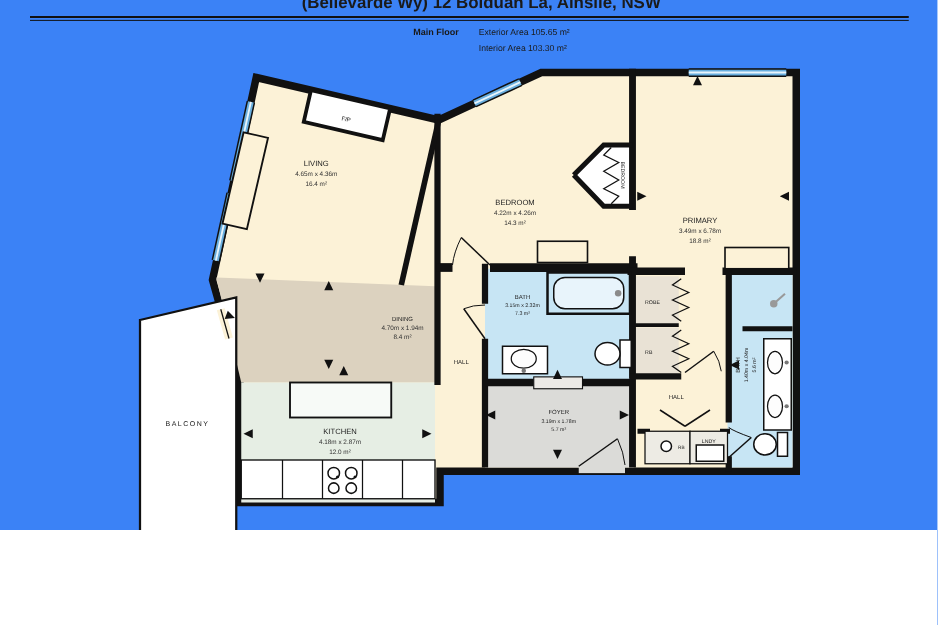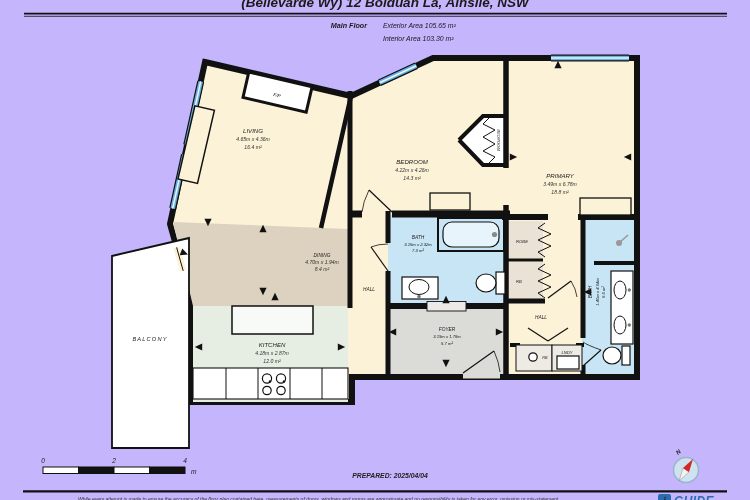--- a/index.html
+++ b/index.html
@@ -1,17 +1,17 @@
 <!DOCTYPE html>
 <html><head>
 <meta charset="utf-8">
 <style>
   html,body{margin:0;padding:0;background:#fff;}
-  .page{position:relative;width:750px;height:500px;background:#c4b5fd;overflow:hidden;
-        font-family:"Liberation Sans", sans-serif;font-style:italic;}
+  .page{position:relative;width:750px;height:424px;background:#3b82f6;overflow:hidden;
+        font-family:"Liberation Sans", sans-serif;}
   svg{position:absolute;left:0;top:0;}
   text{font-family:"Liberation Sans", sans-serif;fill:#1a1a1a;}
   .title-t{font-size:13.5px;font-weight:bold;}
   .hdr-b{font-size:7.2px;font-weight:bold;}
   .hdr{font-size:6.9px;}
   .rn{font-size:6.1px;fill:#222;}
   .rd{font-size:5.1px;fill:#333;}
   .sn{font-size:4.8px;fill:#222;}
   .tn{font-size:4.2px;fill:#222;}
   .blab{font-size:5.6px;letter-spacing:1.2px;fill:#222;}

